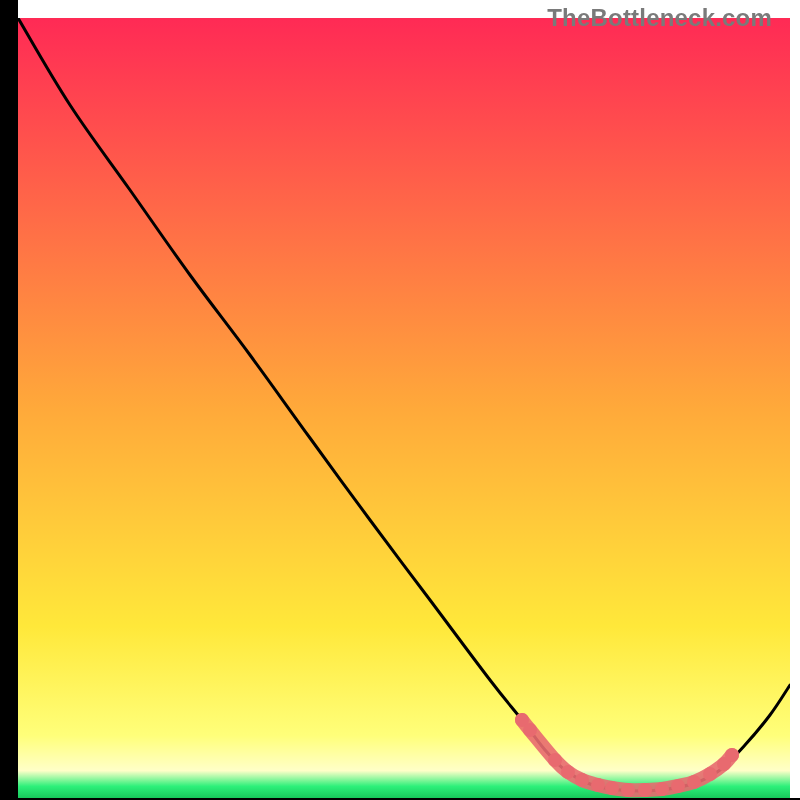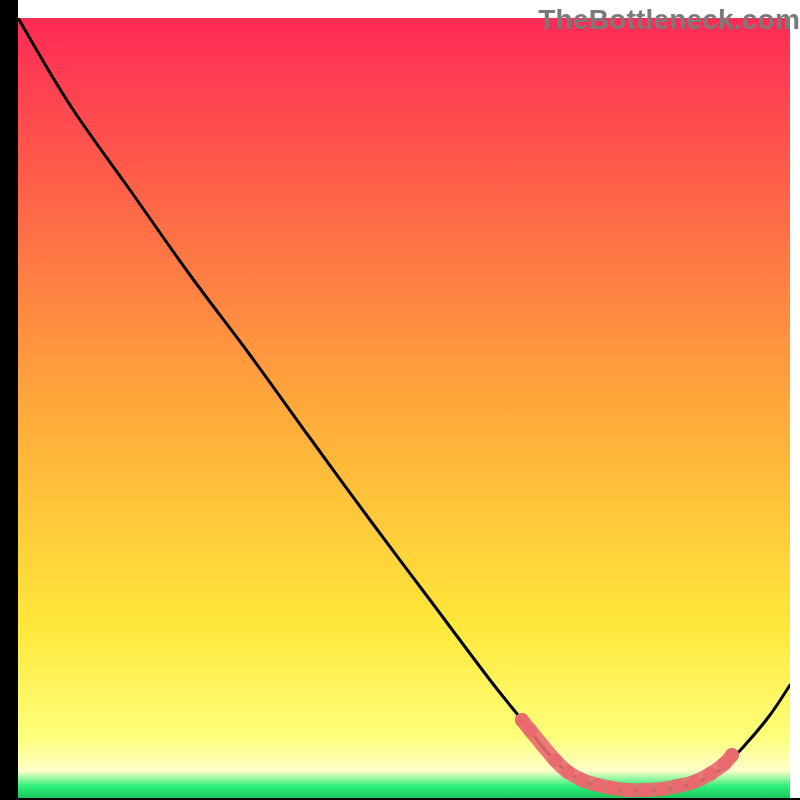--- a/index.html
+++ b/index.html
@@ -12,22 +12,22 @@
     overflow: hidden;
   }
   .canvas {
     position: relative;
     width: 800px;
     height: 800px;
   }
   .watermark {
     position: absolute;
     top: 4px;
-    right: 0;
-    font-size: 28px;
+    right: 28px;
+    font-size: 24px;
     font-weight: 600;
     color: #7a7a7a;
     letter-spacing: 0.2px;
     user-select: none;
     text-align: right;
   }
   svg.plot {
     position: absolute;
     left: 0;
     top: 0;

